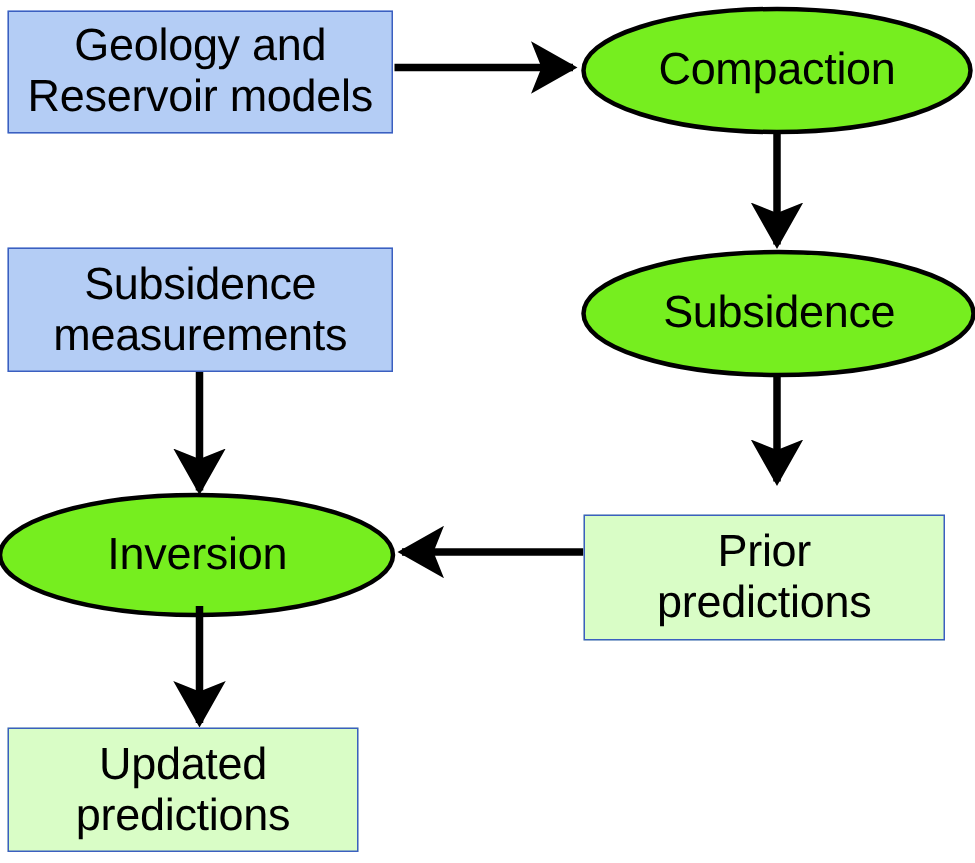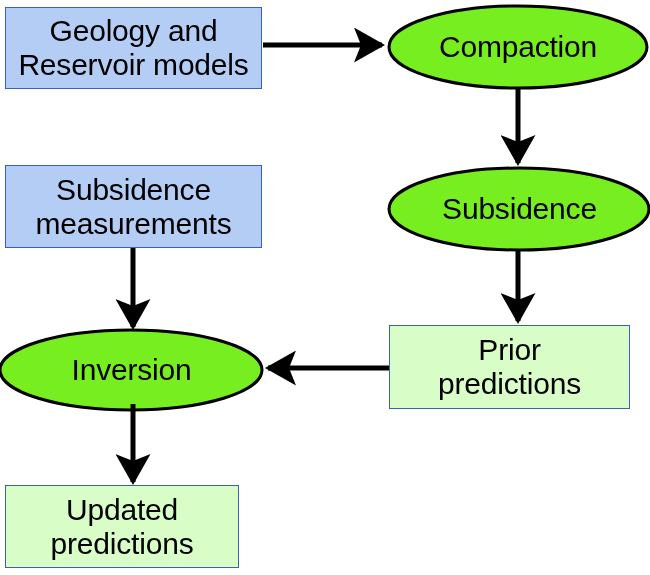--- a/index.html
+++ b/index.html
@@ -64,21 +64,21 @@
     padding: 0 6px;
     box-sizing: border-box;
   }
 
   
   #node-geology-reservoir-models { left: 5px;   top: 7px;   width: 257px; height: 82px; }
   #node-compaction               { left: 388px; top: 5px;   width: 260px; height: 84px; }
   #node-subsidence-measurements  { left: 5px;   top: 165px; width: 257px; height: 83px; }
   #node-subsidence               { left: 389px; top: 167px; width: 261px; height: 84px; }
   #node-inversion                { left: 0px;   top: 329px; width: 263px; height: 82px; }
-  #node-prior-predictions        { left: 389px; top: 325px; width: 241px; height: 84px; }
+  #node-prior-predictions        { left: 389px; top: 343px; width: 241px; height: 84px; }
   #node-updated-predictions      { left: 5px;   top: 485px; width: 234px; height: 83px; }
 </style>
 </head>
 <body>
 
 <div id="diagram-canvas">
 
   <svg id="diagram-svg" viewBox="0 0 650 575">
     <defs>
       <marker id="arrowhead-right" markerWidth="7" markerHeight="7" refX="5.6" refY="3.5" orient="auto" markerUnits="strokeWidth">

